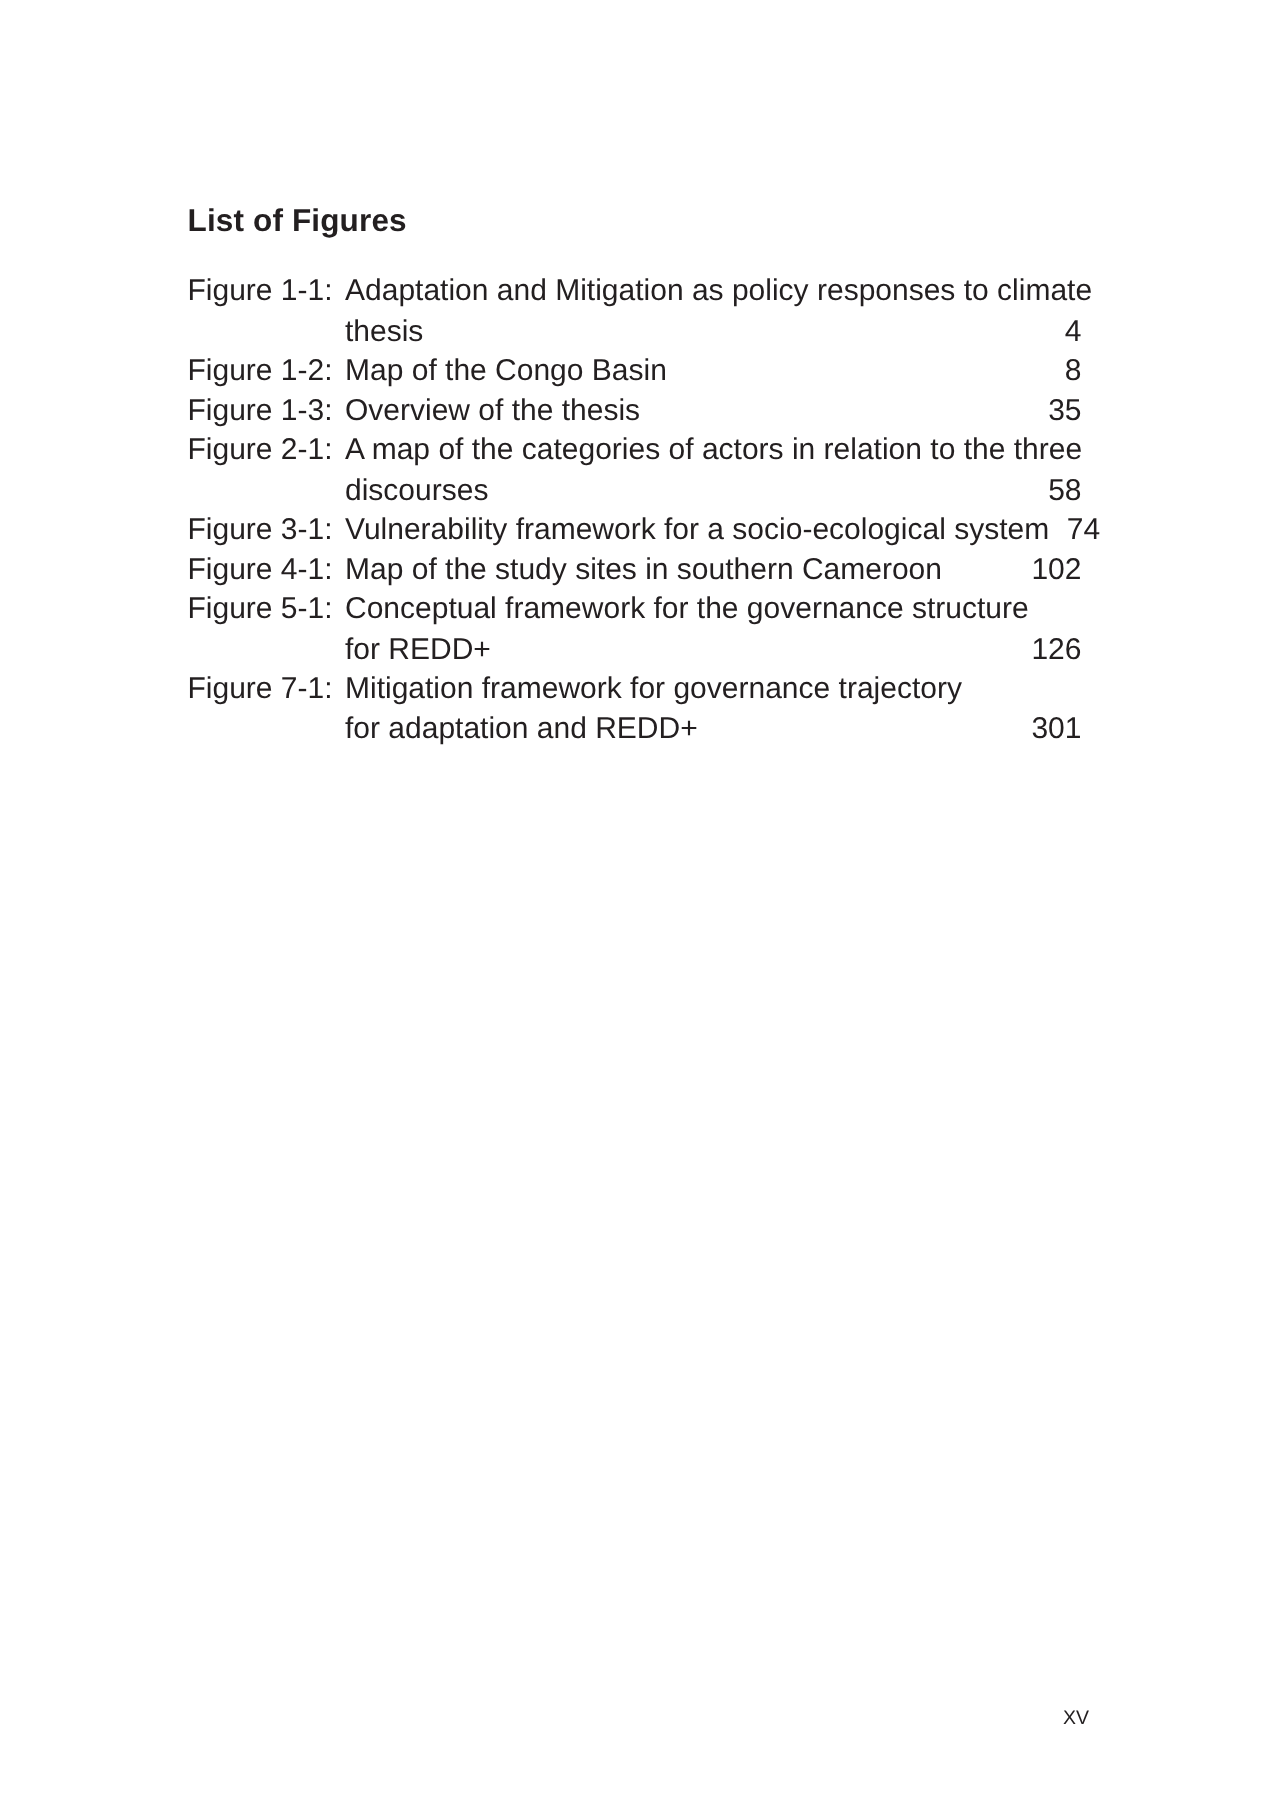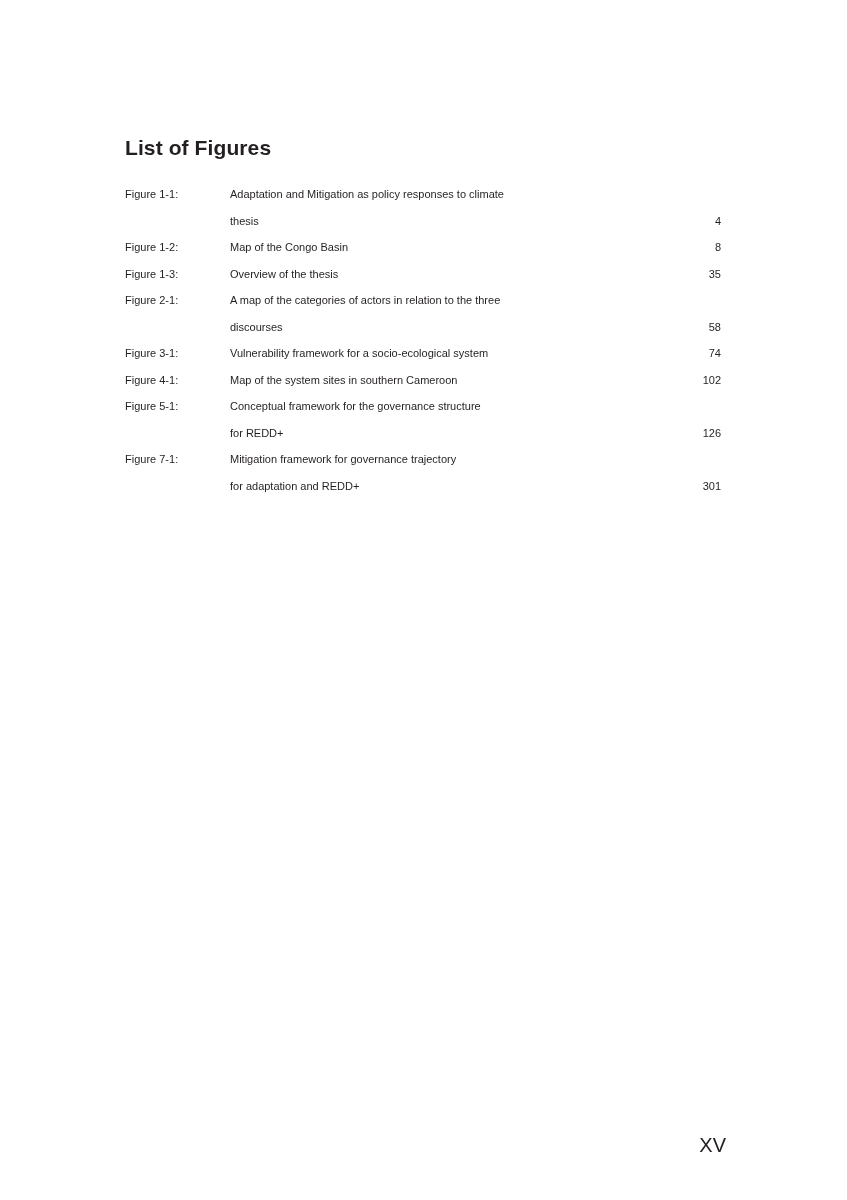--- a/index.html
+++ b/index.html
@@ -28,41 +28,41 @@
   .figures-list {
     position: absolute;
     left: 125px;
     top: 181px;
     width: 596px;
   }
   .fig-row {
     display: flex;
     align-items: flex-start;
     line-height: 26.5px;
-    font-size: 11px;
+    font-size: 20px;
     white-space: nowrap;
   }
   .fig-label {
     width: 105px;
     flex: 0 0 105px;
   }
   .fig-title {
     flex: 1 1 auto;
     overflow: visible;
   }
   .fig-page {
     margin-left: auto;
     text-align: right;
     min-width: 34px;
   }
   .page-footer {
     position: absolute;
     top: 1134px;
     right: 121px;
-    font-size: 20px;
+    font-size: 13px;
     line-height: 22px;
   }
 </style>
 </head>
 <body>
 
 <div class="page">
 
   <h1 class="doc-heading">List of Figures</h1>
 
@@ -104,21 +104,21 @@
     </div>
 
     <div class="fig-row">
       <span class="fig-label">Figure 3-1:</span>
       <span class="fig-title">Vulnerability framework for a socio-ecological system</span>
       <span class="fig-page">74</span>
     </div>
 
     <div class="fig-row">
       <span class="fig-label">Figure 4-1:</span>
-      <span class="fig-title">Map of the system sites in southern Cameroon</span>
+      <span class="fig-title">Map of the study sites in southern Cameroon</span>
       <span class="fig-page">102</span>
     </div>
 
     <div class="fig-row">
       <span class="fig-label">Figure 5-1:</span>
       <span class="fig-title">Conceptual framework for the governance structure</span>
       <span class="fig-page"></span>
     </div>
 
     <div class="fig-row">

